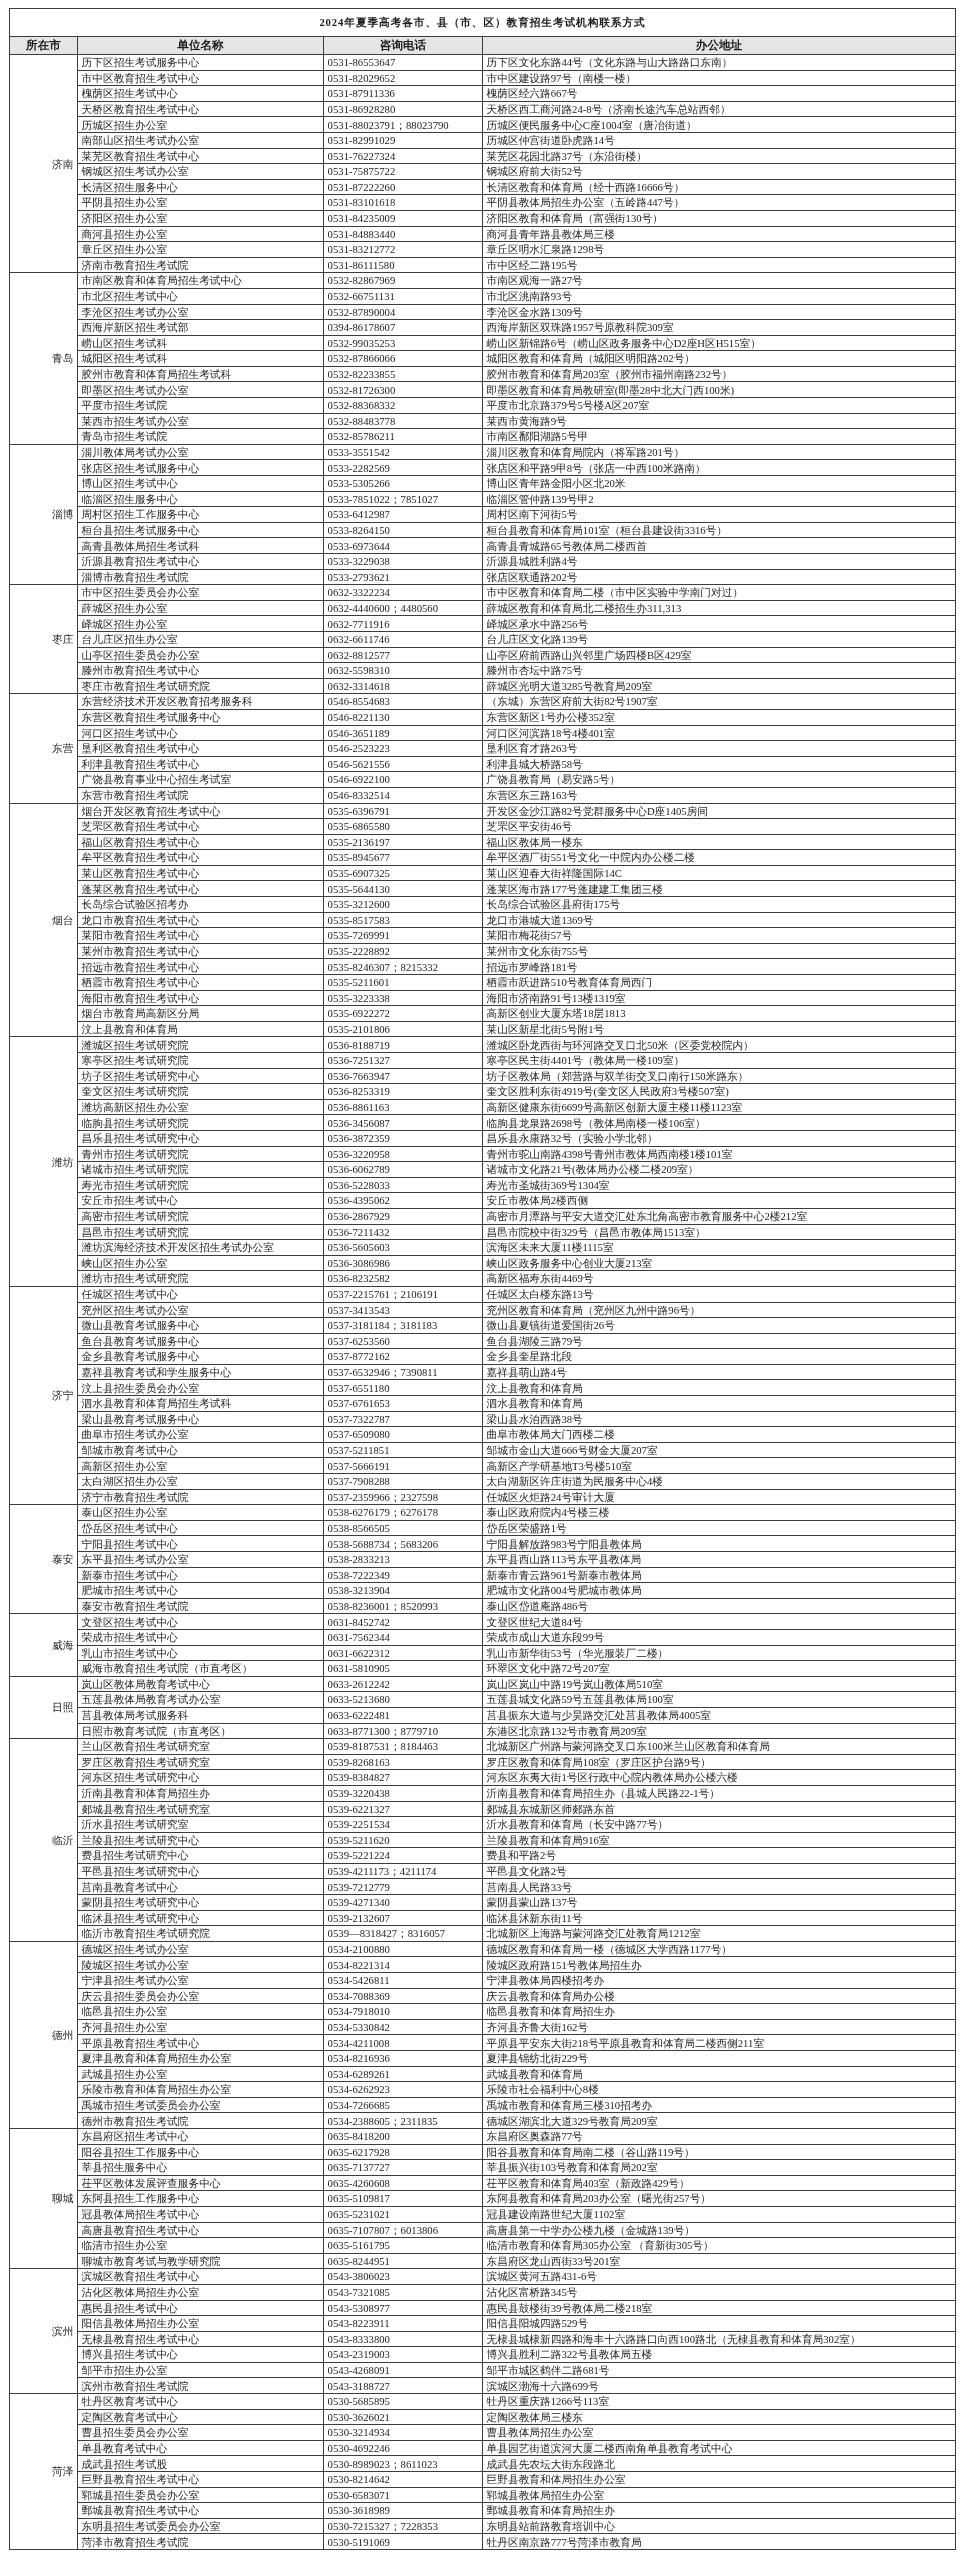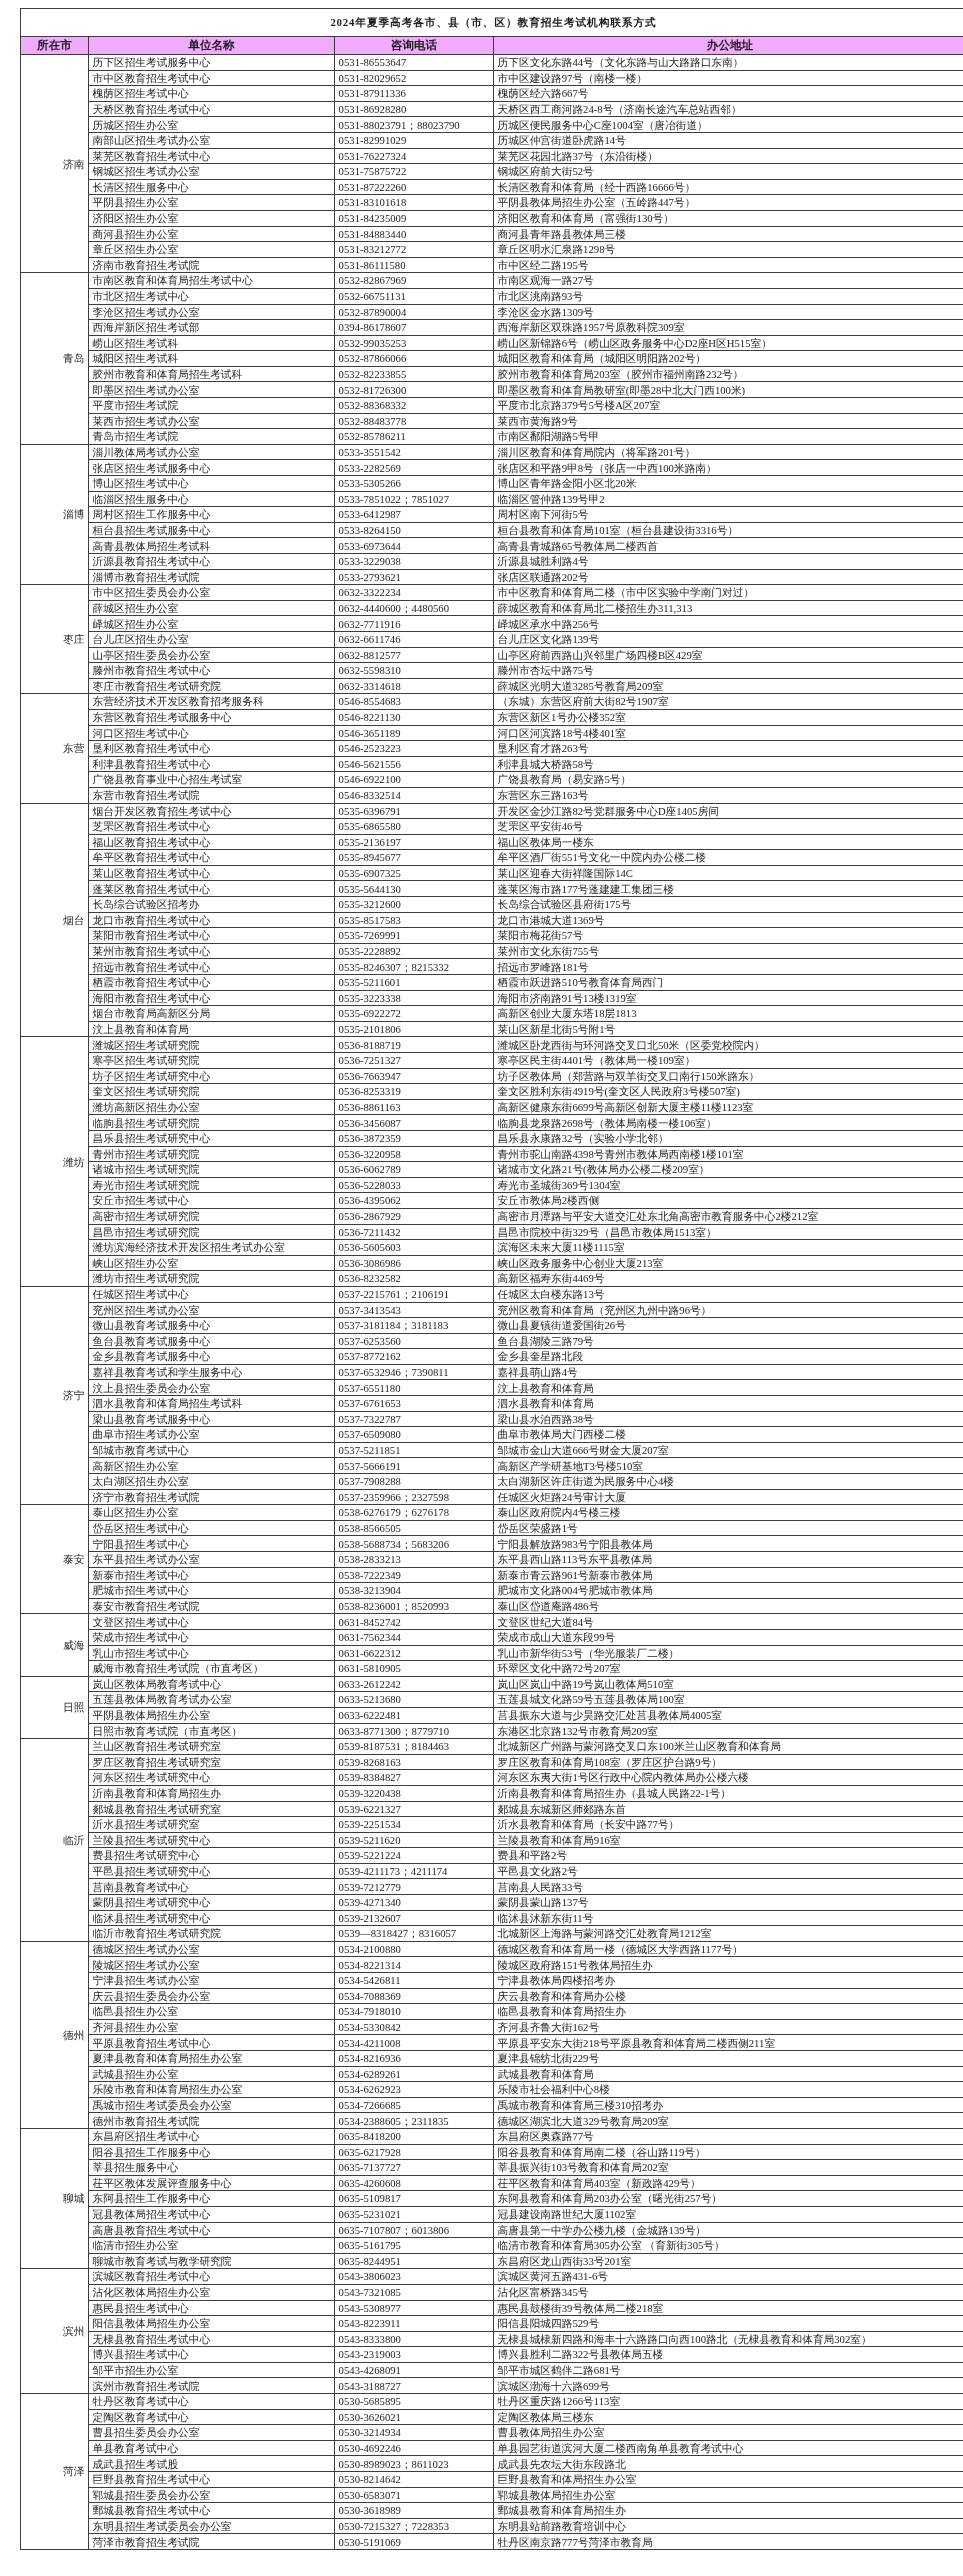--- a/index.html
+++ b/index.html
@@ -5,21 +5,21 @@
   html, body {
     margin: 0;
     padding: 0;
     background: #ffffff;
     font-family: "Liberation Serif", "DejaVu Serif", serif;
     color: #1c1c1c;
   }
   .page {
     width: 964px;
     box-sizing: border-box;
-    padding: 8px 20px;
+    padding: 8px 9px;
     background: #ffffff;
   }
   table.contact {
     width: 100%;
     border-collapse: collapse;
     table-layout: fixed;
   }
   table.contact th, table.contact td {
     border: 0.9px solid #3d3d3d;
     padding: 0 3.6px;
@@ -35,21 +35,21 @@
     text-align: center;
     border-bottom: 1.8px solid #3d3d3d;
     letter-spacing: 0.9px;
   }
   thead th.col-h {
     font-size: 11.6px;
     font-weight: bold;
     height: 17px;
     text-align: center;
     border-bottom: 1.8px solid #3d3d3d;
-    background: #f0abfc;
+    background: #e5e5e5;
   }
   tbody td { height: 14.6px; }
   td.city {
     text-align: right;
     font-size: 11.6px;
     border-left: 0.9px solid #3d3d3d;
   }
   td.unit, td.address { text-align: left; }
   td.phone { text-align: left; font-family: "Liberation Serif", serif; }
   tr.group-start td { border-top: 1.8px solid #3d3d3d; }
@@ -617,21 +617,21 @@
           <td class="unit">岚山区教体局教育考试中心</td>
           <td class="phone">0633-2612242</td>
           <td class="address">岚山区岚山中路19号岚山教体局510室</td>
         </tr>
         <tr>
           <td class="unit">五莲县教体局教育考试办公室</td>
           <td class="phone">0633-5213680</td>
           <td class="address">五莲县城文化路59号五莲县教体局100室</td>
         </tr>
         <tr>
-          <td class="unit">平阴县教体局招生办公室</td>
+          <td class="unit">莒县教体局考试服务科</td>
           <td class="phone">0633-6222481</td>
           <td class="address">莒县振东大道与少昊路交汇处莒县教体局4005室</td>
         </tr>
         <tr>
           <td class="unit">日照市教育考试院（市直考区）</td>
           <td class="phone">0633-8771300；8779710</td>
           <td class="address">东港区北京路132号市教育局209室</td>
         </tr>
         <tr class="group-start">
           <td class="city" rowspan="13">临沂</td>

